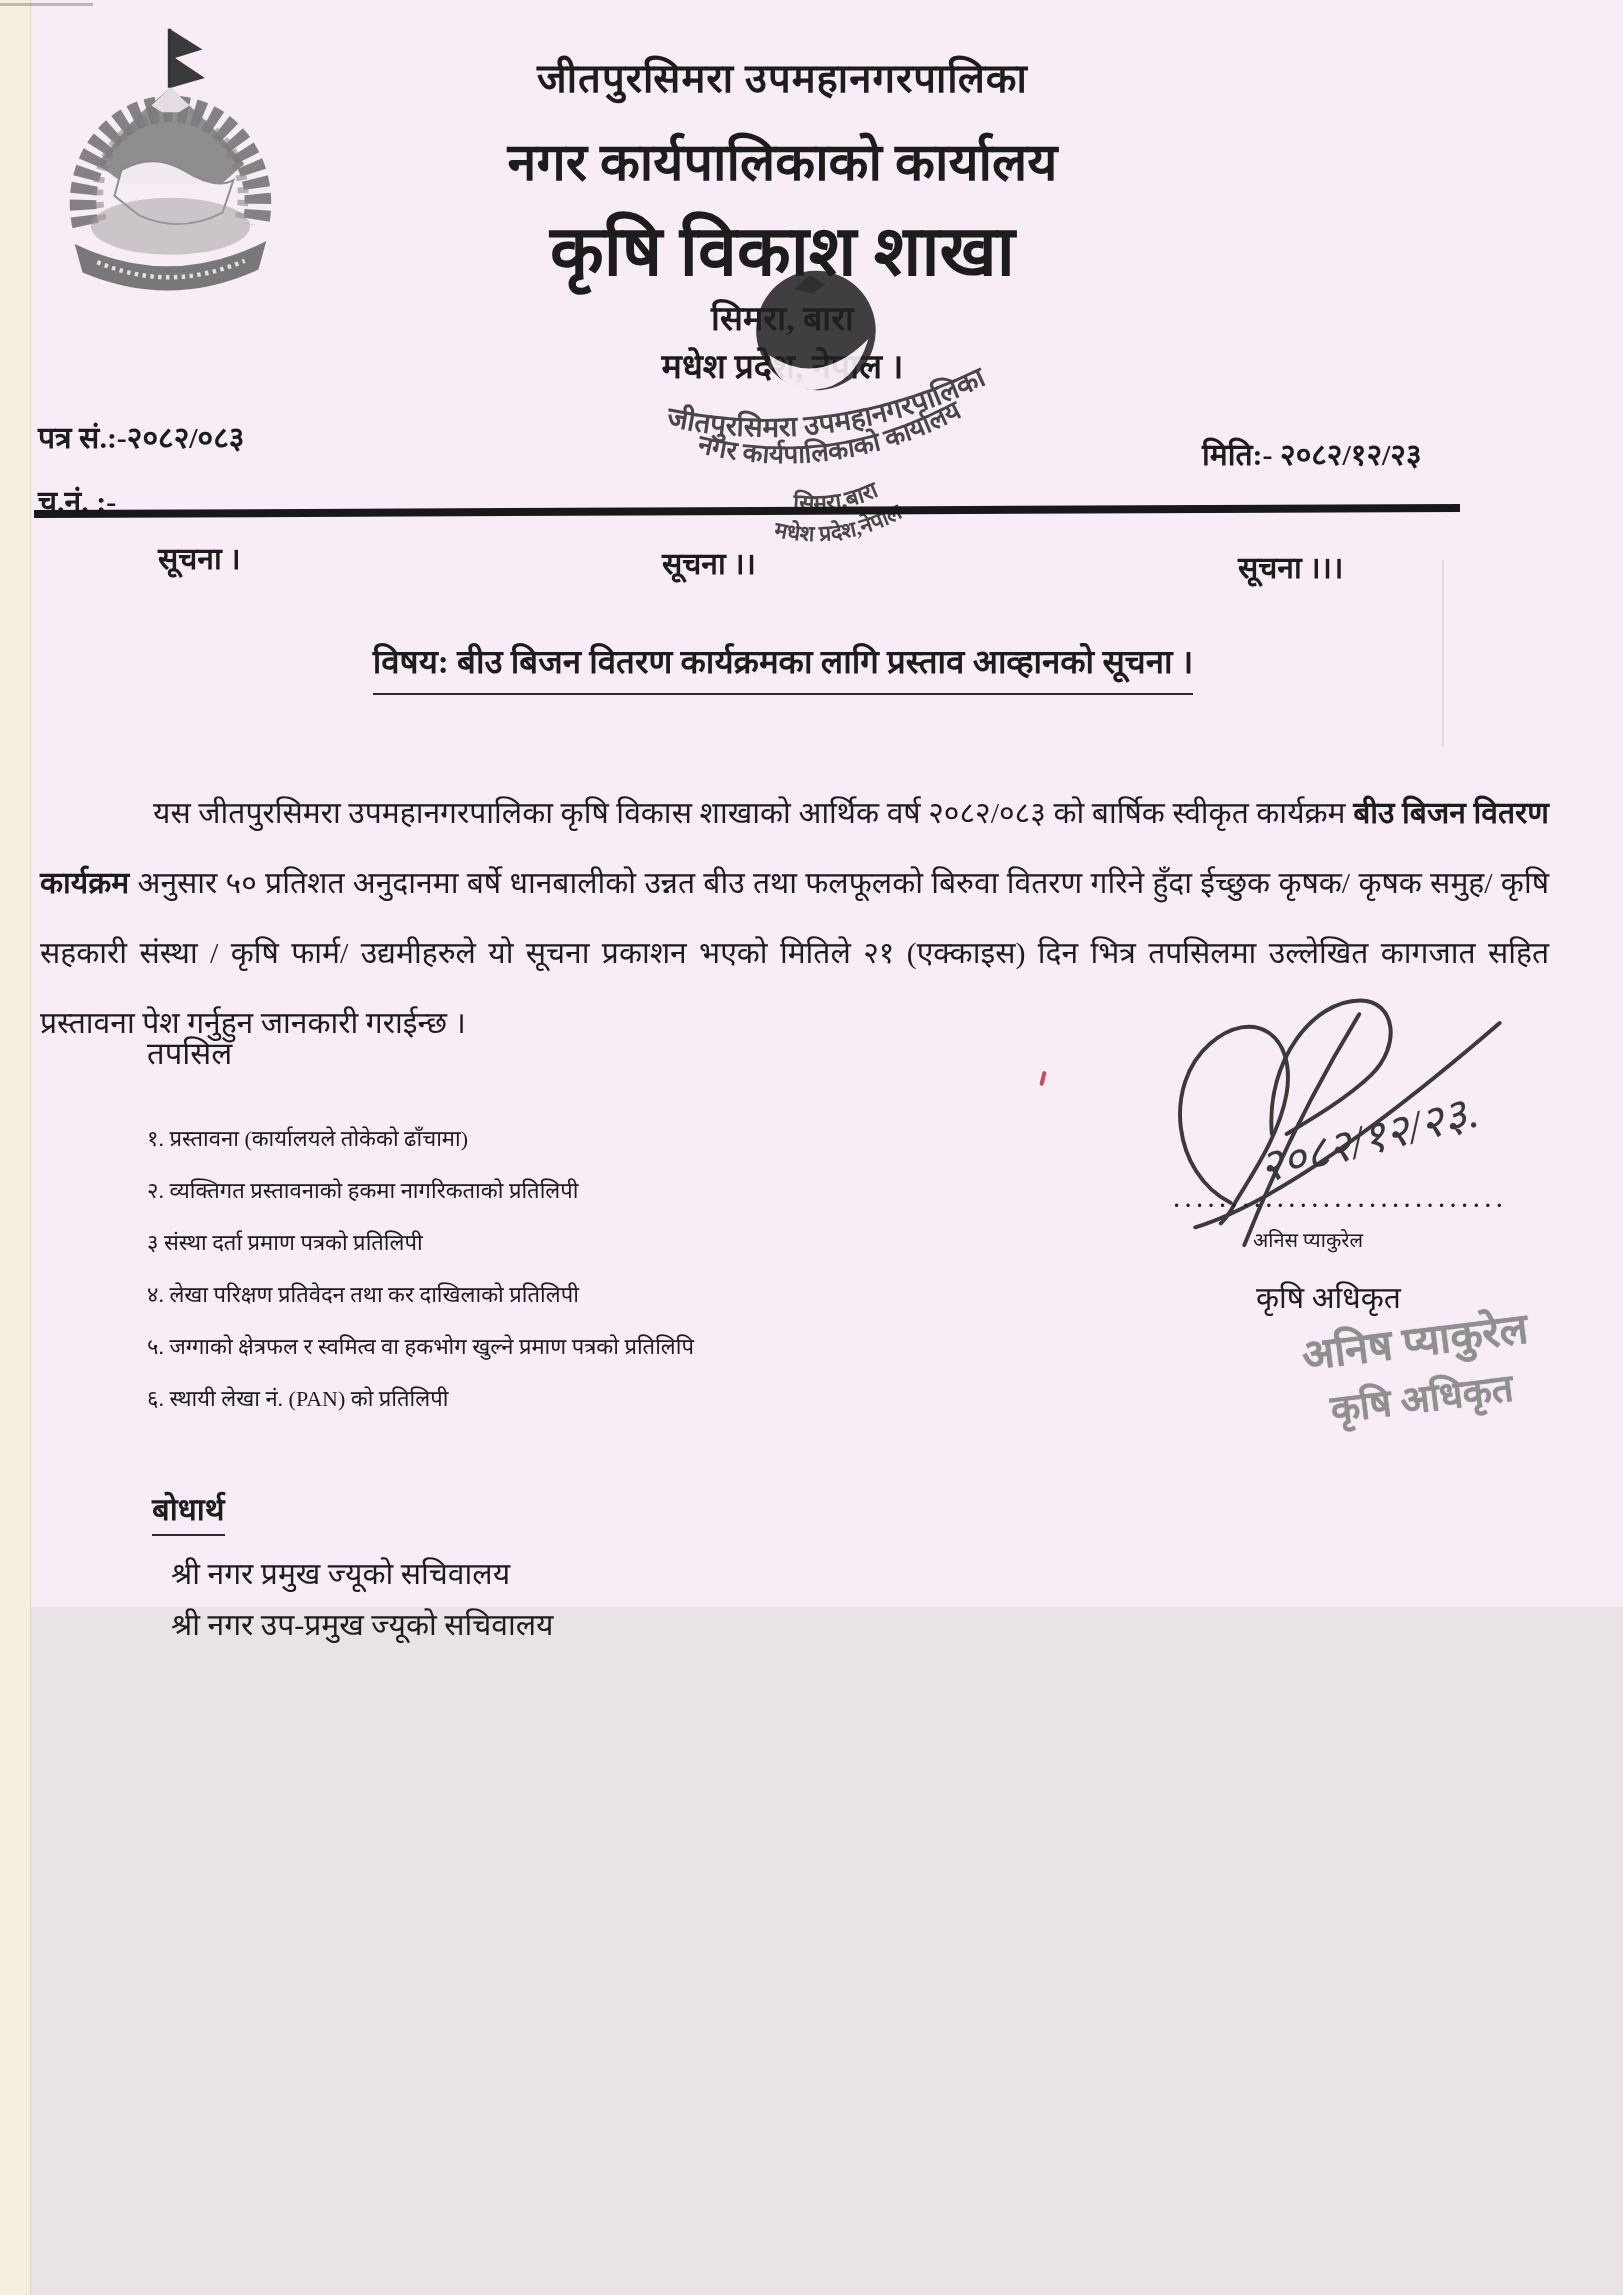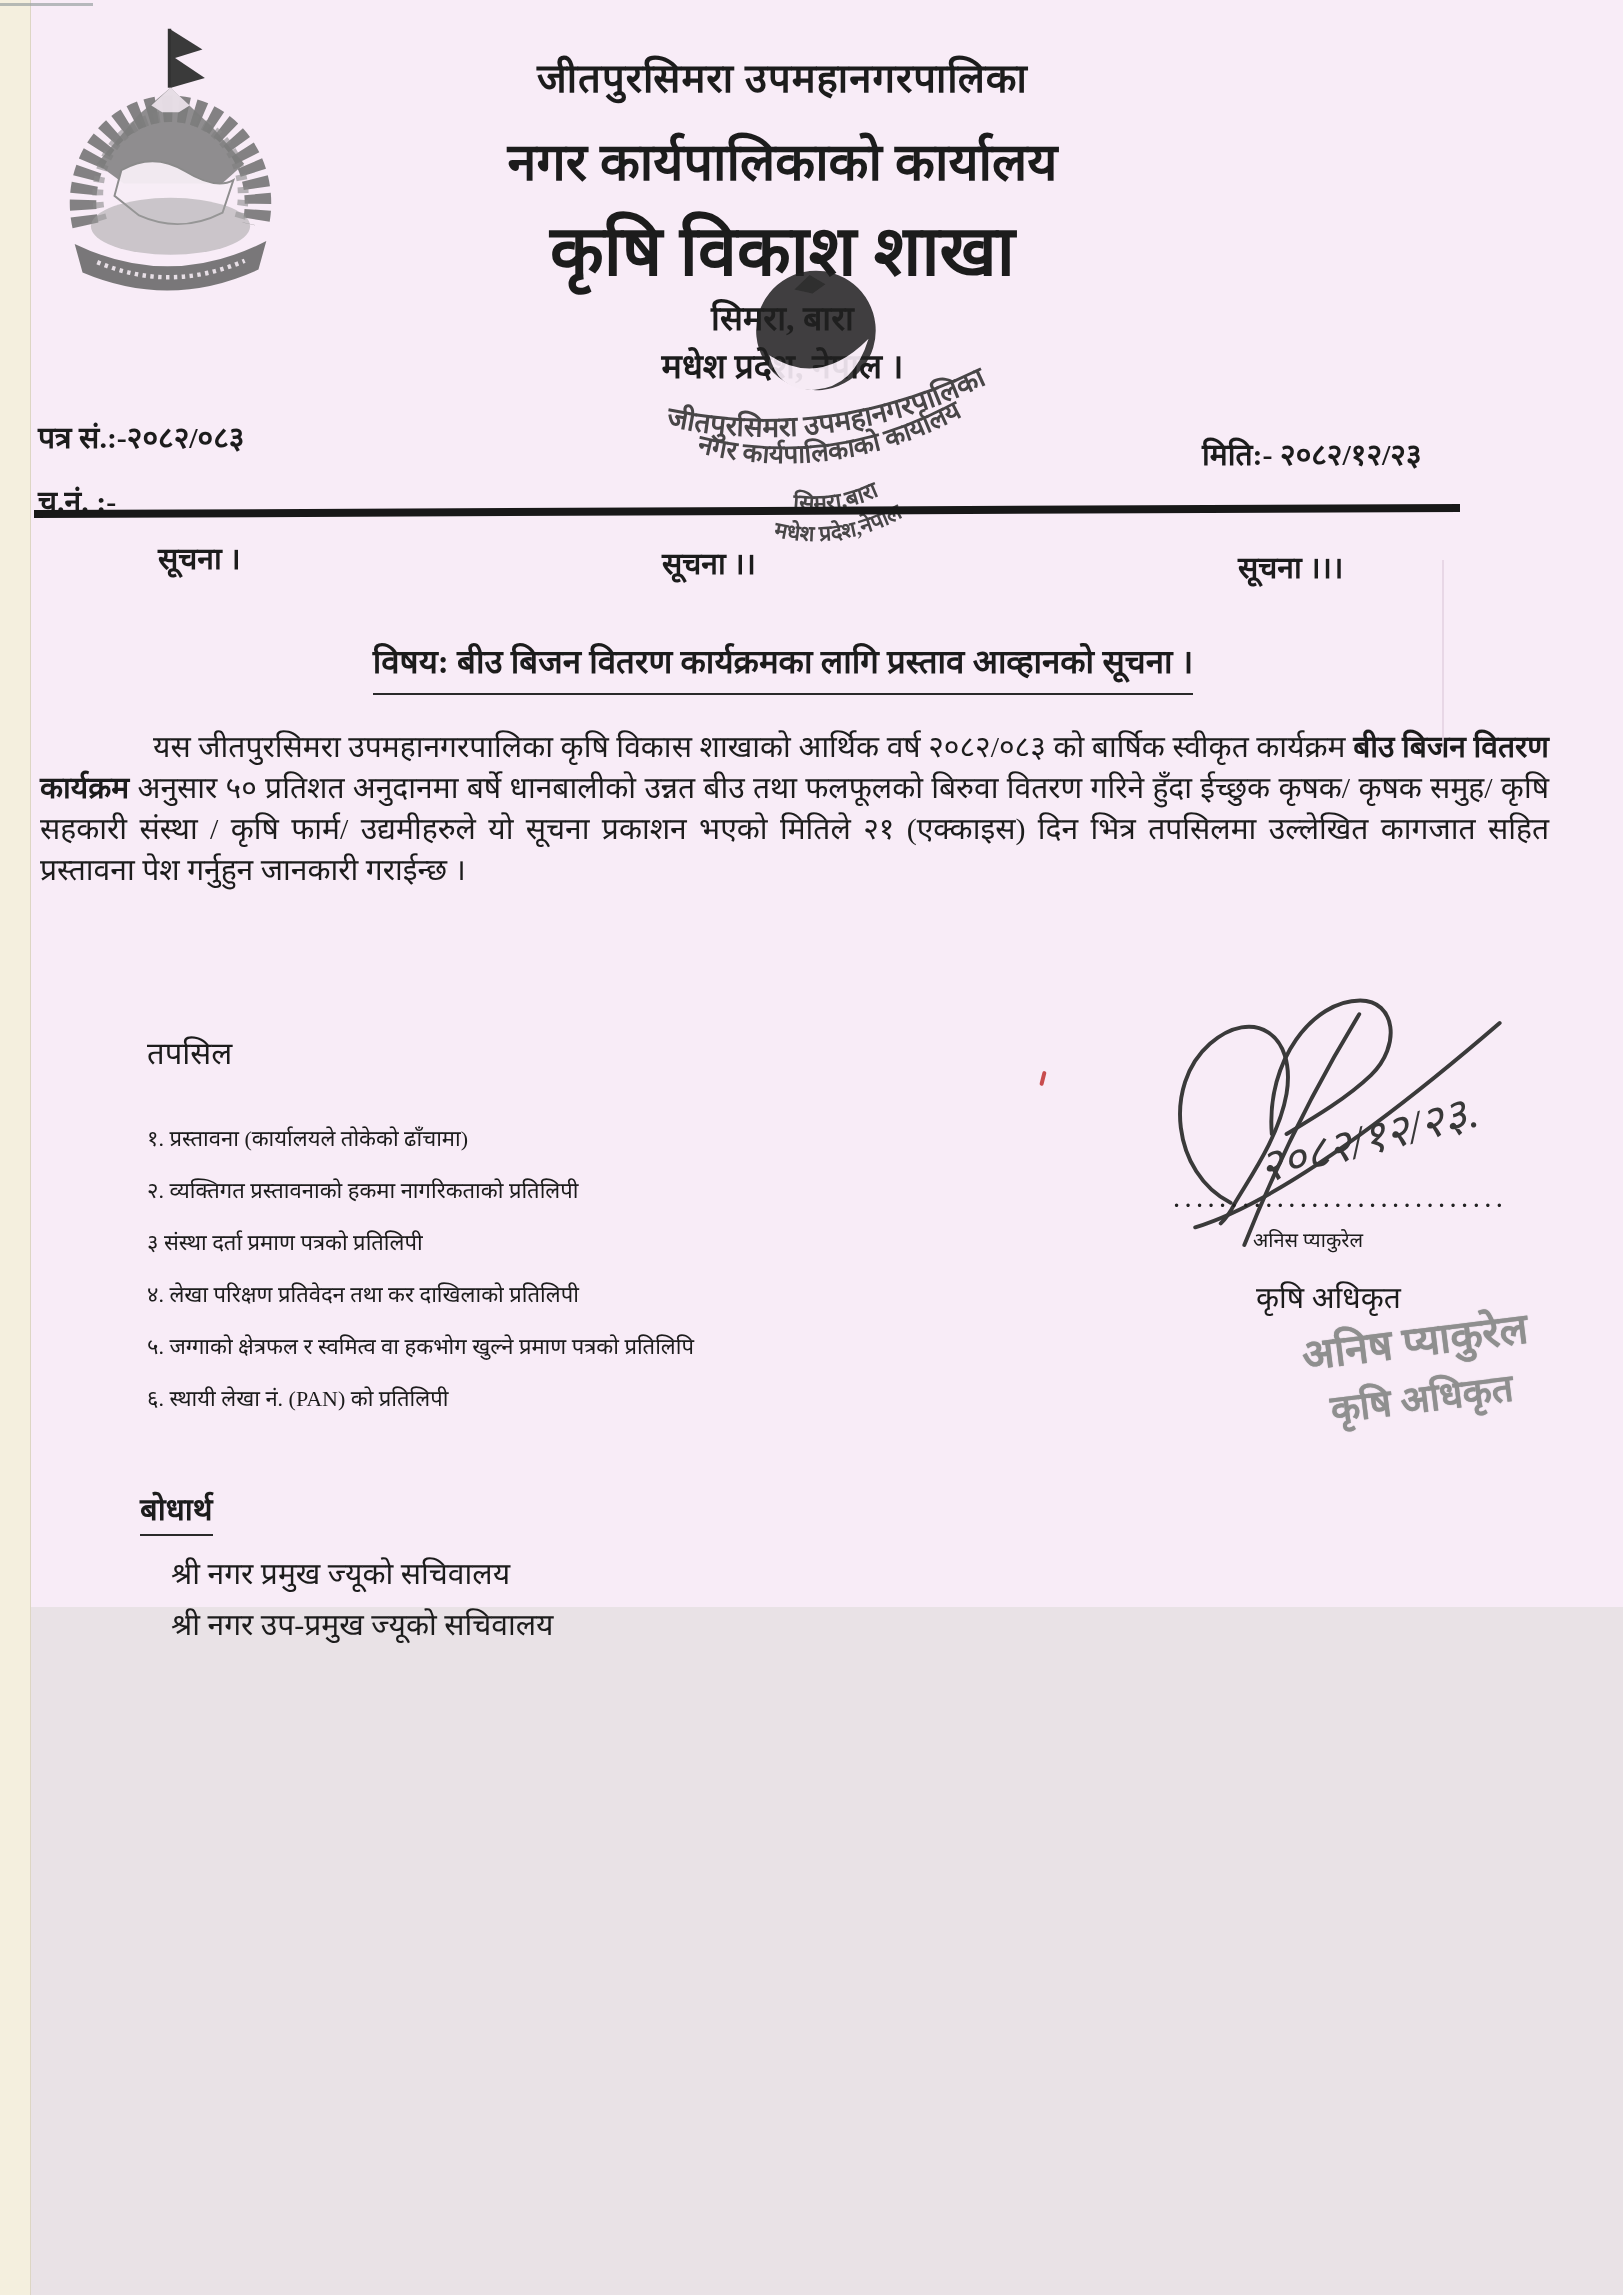--- a/index.html
+++ b/index.html
@@ -41,22 +41,22 @@
   .notice{font-size:30px;font-weight:600;}
   .notice-1{left:158px;top:537px;}
   .notice-2{left:662px;top:542px;}
   .notice-3{left:1238px;top:546px;}
   .subject-wrap{left:211px;top:638px;width:1144px;text-align:center;}
   .subject{
     display:inline-block;font-size:33px;font-weight:700;white-space:nowrap;
     border-bottom:2px solid #2a2a2a;padding-bottom:9.8px;text-align:right;
   }
   .body-par{
-    left:40px;top:696px;width:1509px;
-    font-size:30px;line-height:41px;text-align:justify;text-indent:113px;
+    left:40px;top:748px;width:1509px;
+    font-size:30px;line-height:70px;text-align:justify;text-indent:113px;
   }
   .body-par b{font-weight:700;}
   .tapasil-h{left:147px;top:1031px;font-size:31px;}
   .tapasil-list{
     left:147px;top:1113px;width:1080px;list-style:none;margin:0;padding:0;
     font-size:22px;
   }
   .tapasil-list li{line-height:52px;}
   
   .sig-svg{left:1148px;top:972px;}
@@ -68,21 +68,21 @@
   .sig-title{left:1256px;top:1276px;font-size:30px;}
   .officer-stamp{
     left:1256px;top:1311px;width:324px;
     transform:rotate(-7deg);
     color:#8f8f8f;font-weight:700;text-align:center;
     text-shadow:0 0 1px #a5a5a5;
   }
   .officer-stamp .l1{font-size:42px;white-space:nowrap;}
   .officer-stamp .l2{font-size:38px;margin-top:2.9px;}
   .bodhartha-h{
-    left:140px;top:1487px;font-size:31px;font-weight:700;
+    left:152px;top:1487px;font-size:31px;font-weight:700;
     border-bottom:2px solid #2a2a2a;padding-bottom:4.9px;
   }
   .bodhartha-list{
     left:163px;top:1540px;width:736px;list-style:none;margin:8px;padding:0;
     font-size:30px;
   }
   .bodhartha-list li{line-height:51px;}
   .red-speck{
     left:1041px;top:1071px;width:4.4px;height:14.7px;border-radius:2.5px;
     background:#c03030;transform:rotate(14deg);opacity:.85;

